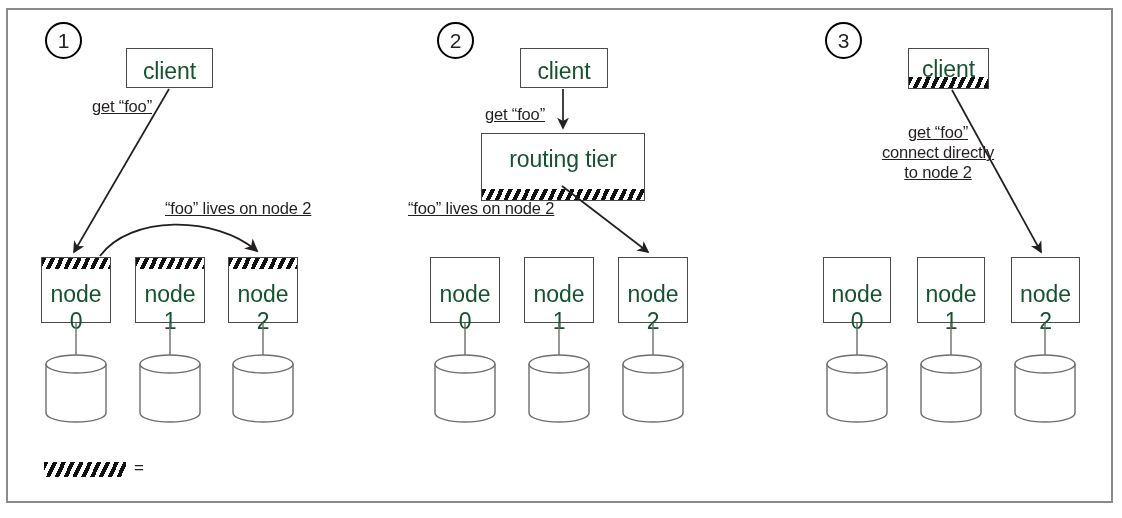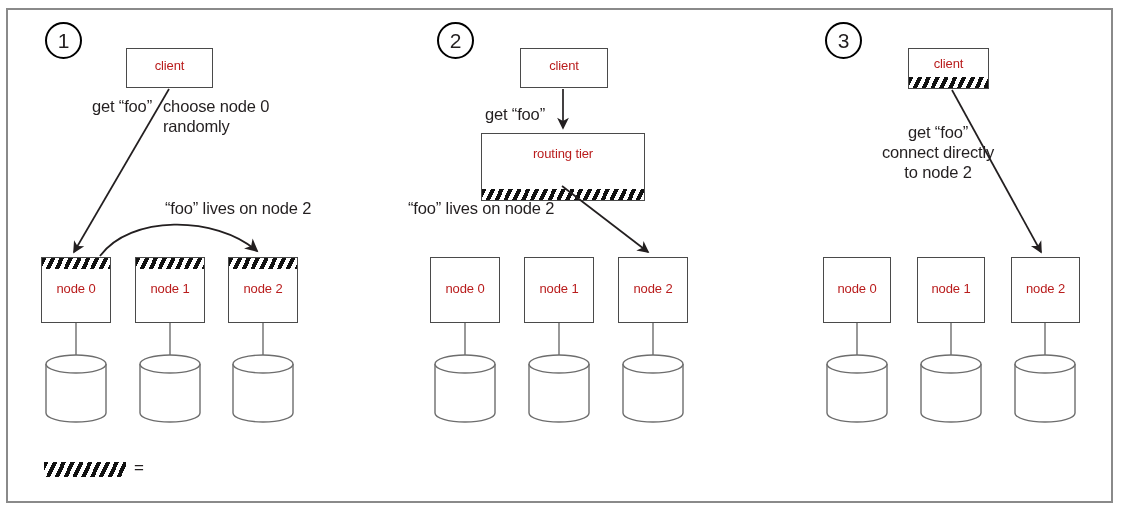--- a/index.html
+++ b/index.html
@@ -1,48 +1,46 @@
 <!DOCTYPE html>
 <html><head>
 <meta charset="utf-8">
 <style>
   html,body{margin:0;padding:0;background:#ffffff;}
   body{font-family:"Liberation Sans",sans-serif;}
   #stage{position:relative;width:1122px;height:518px;background:#ffffff;overflow:hidden;}
   #frame{position:absolute;left:6px;top:8px;width:1107px;height:495px;border:2px solid #8a8a8a;background:#fff;box-sizing:border-box;}
   .svg-layer{position:absolute;left:0;top:0;width:1122px;height:518px;pointer-events:none;}
   .box{position:absolute;box-sizing:border-box;border:1.6px solid #4a4a4a;background:#fff;}
-  .box-label{position:absolute;left:0;right:0;text-align:center;color:#b91c1c;font-size:13px;letter-spacing:-0.1px;}
+  .box-label{position:absolute;left:0;right:0;text-align:center;color:#14532d;font-size:23px;letter-spacing:-0.1px;}
   .hatch{position:absolute;left:0;right:0;height:11px;
      background-image:repeating-linear-gradient(115deg,#111 0px,#111 4px,#ffffff 4px,#ffffff 8px);}
   .step-num{position:absolute;width:37px;height:37px;border:2.4px solid #000;border-radius:50%;
      display:flex;align-items:center;justify-content:center;font-size:21px;color:#231f20;background:#fff;box-sizing:border-box;}
-  .cap{position:absolute;color:#231f20;font-size:16.5px;line-height:20px;white-space:pre;letter-spacing:-0.15px;}
+  .cap{position:absolute;color:#231f20;font-size:16.5px;line-height:20px;white-space:pre;letter-spacing:-0.15px;text-decoration:underline;}
   .cap.center{text-align:center;}
   .cap.right{text-align:right;}
   .cyl-text{position:absolute;left:0;right:0;text-align:center;font-size:16.5px;color:#231f20;}
   .legend-text{position:absolute;font-size:17px;color:#231f20;letter-spacing:-0.1px;white-space:pre;}
   .legend-swatch{position:absolute;height:15px;
      background-image:repeating-linear-gradient(115deg,#111 0px,#111 4px,#ffffff 4px,#ffffff 8px);}
 </style>
 </head>
 <body>
 
 <div id="stage">
   <div id="frame"></div>
 
   <div class="step-num" style="left:45px;top:22px;">1</div>
 
   <div class="box" style="left:126px;top:48px;width:87px;height:40px;">
     <div class="box-label" style="top:9px;">client</div>
   </div>
 
   <div class="cap right" style="left:48px;top:96px;width:104px;">get “foo”</div>
-  <div class="cap" style="left:163px;top:96px;width:160px;">choose node 0
-randomly</div>
   <div class="cap" style="left:165px;top:198px;width:190px;">“foo” lives on node 2</div>
 
   <div class="box" style="left:41px;top:257px;width:70px;height:66px;">
     <div class="hatch" style="top:0px;"></div>
     <div class="box-label" style="top:23px;">node 0</div>
   </div>
   <div class="box" style="left:135px;top:257px;width:70px;height:66px;">
     <div class="hatch" style="top:0px;"></div>
     <div class="box-label" style="top:23px;">node 1</div>
   </div>

